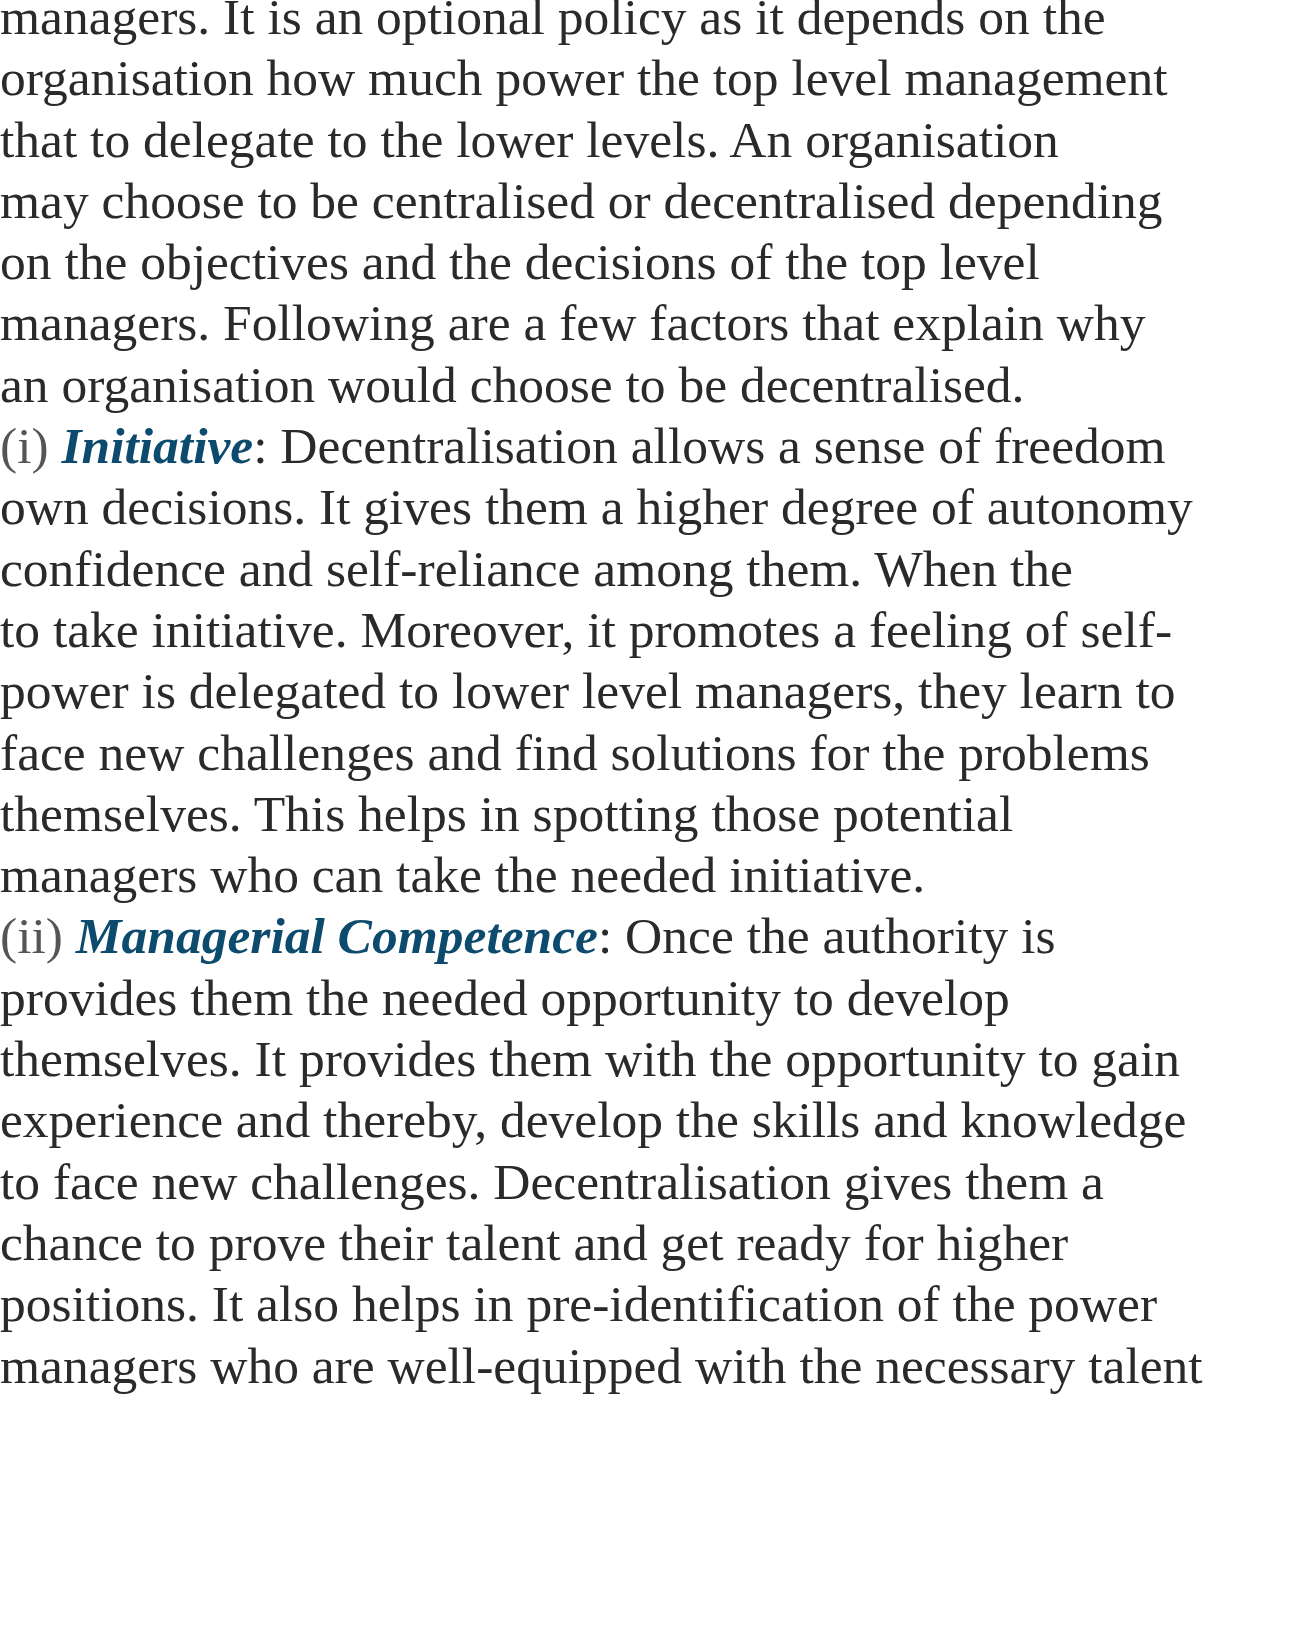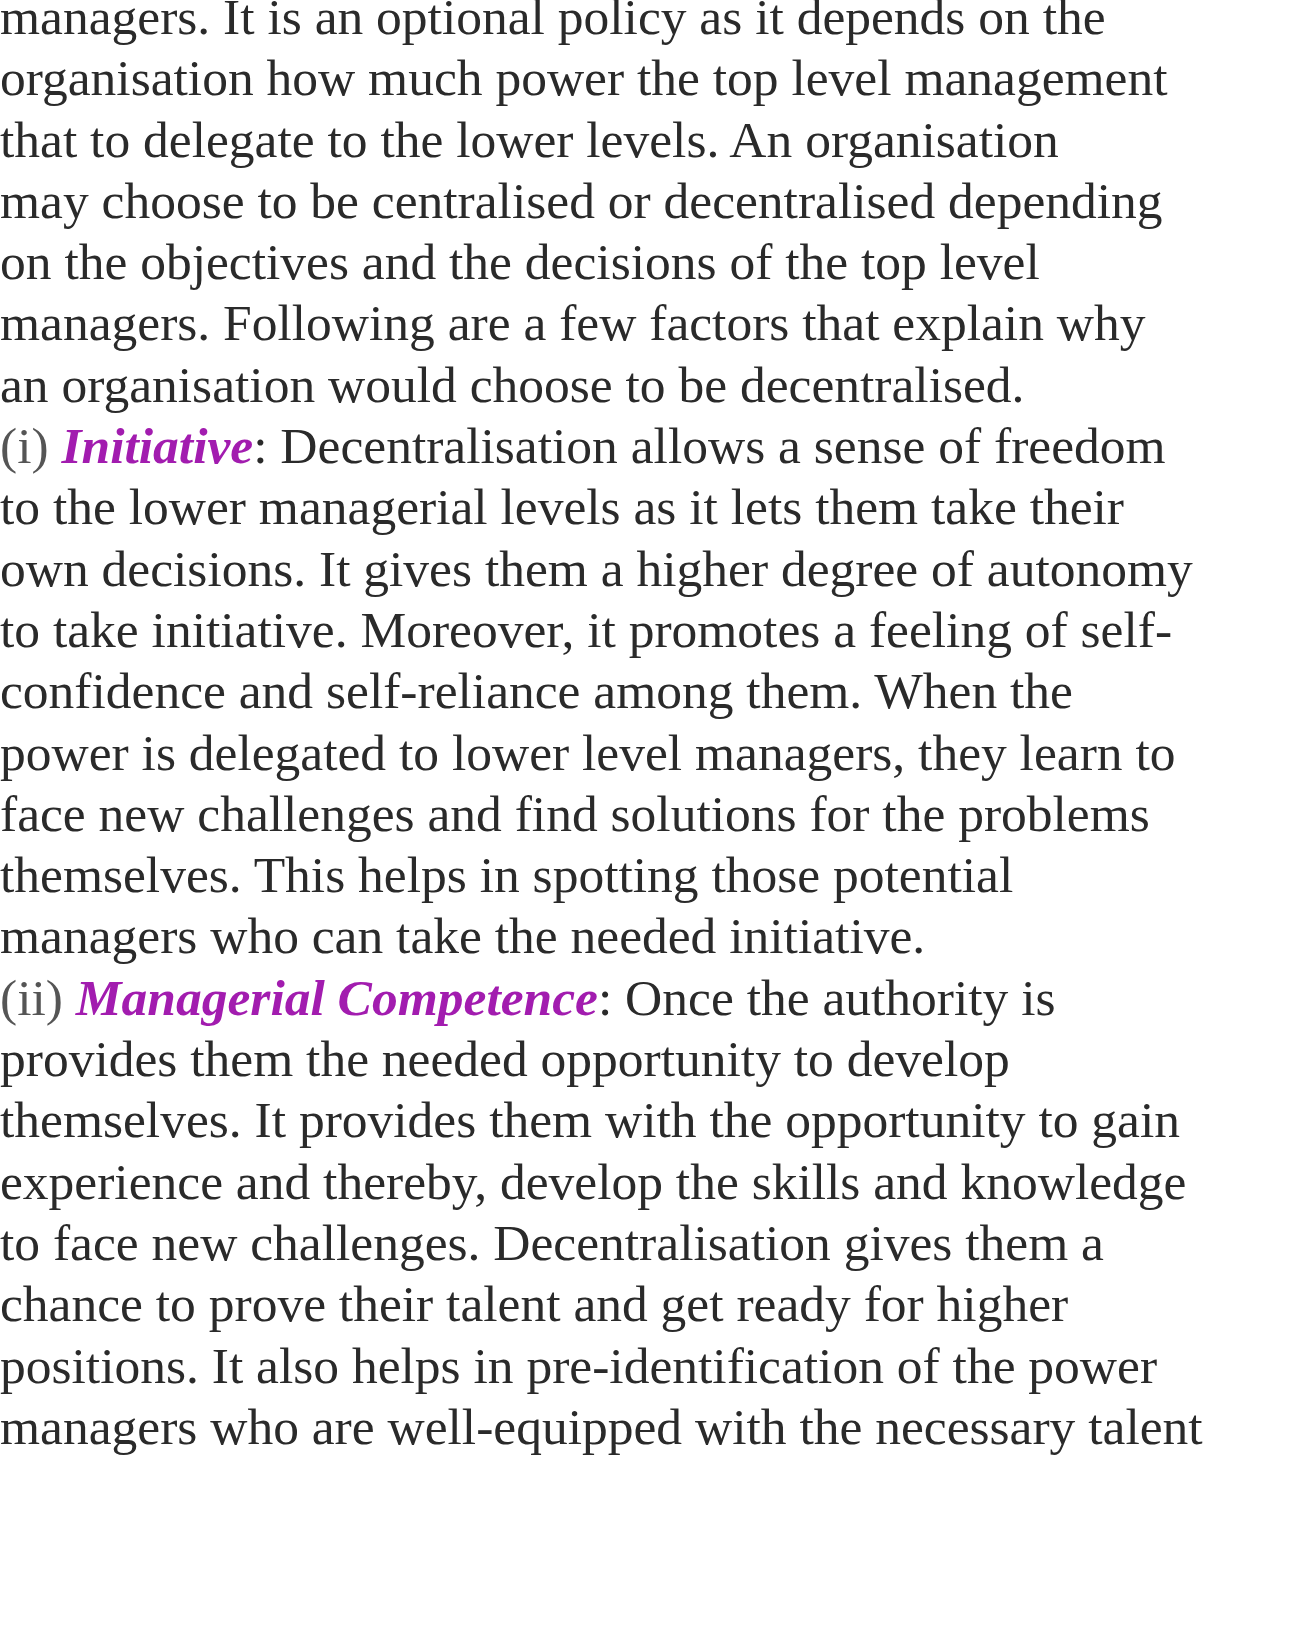--- a/index.html
+++ b/index.html
@@ -5,42 +5,41 @@
   html, body { margin: 0; padding: 0; background: #ffffff; }
   body { width: 1297px; height: 1647px; overflow: hidden; position: relative; }
   .page {
     position: absolute; left: 0; top: -14px; width: 1297px;
     font-family: "Liberation Serif", "DejaVu Serif", serif;
     font-size: 51.5px; line-height: 61.3px; color: #2a2a2a;
     white-space: nowrap;
   }
   .line { display: block; height: 61.3px; }
   .num { color: #555; }
-  .term { font-weight: bold; font-style: italic; color: #a21caf; }
+  .term { font-weight: bold; font-style: italic; color: #0c4a6e; }
 </style>
 </head>
 <body>
 
 <div class="page">
   <div>
     <span class="line">managers. It is an optional policy as it depends on the</span>
     <span class="line">organisation how much power the top level management</span>
     <span class="line">that to delegate to the lower levels. An organisation</span>
     <span class="line">may choose to be centralised or decentralised depending</span>
     <span class="line">on the objectives and the decisions of the top level</span>
     <span class="line">managers. Following are a few factors that explain why</span>
     <span class="line">an organisation would choose to be decentralised.</span>
   </div>
 
   <div>
     <span class="line"><span class="num">(i)</span> <span class="term">Initiative</span><span>: Decentralisation allows a sense of freedom</span></span>
-    <span class="line">to the lower managerial levels as it lets them take their</span>
     <span class="line">own decisions. It gives them a higher degree of autonomy</span>
+    <span class="line">confidence and self-reliance among them. When the</span>
     <span class="line">to take initiative. Moreover, it promotes a feeling of self-</span>
-    <span class="line">confidence and self-reliance among them. When the</span>
     <span class="line">power is delegated to lower level managers, they learn to</span>
     <span class="line">face new challenges and find solutions for the problems</span>
     <span class="line">themselves. This helps in spotting those potential</span>
     <span class="line">managers who can take the needed initiative.</span>
   </div>
 
   <div>
     <span class="line"><span class="num">(ii)</span> <span class="term">Managerial Competence</span><span>: Once the authority is</span></span>
     <span class="line">provides them the needed opportunity to develop</span>
     <span class="line">themselves. It provides them with the opportunity to gain</span>

